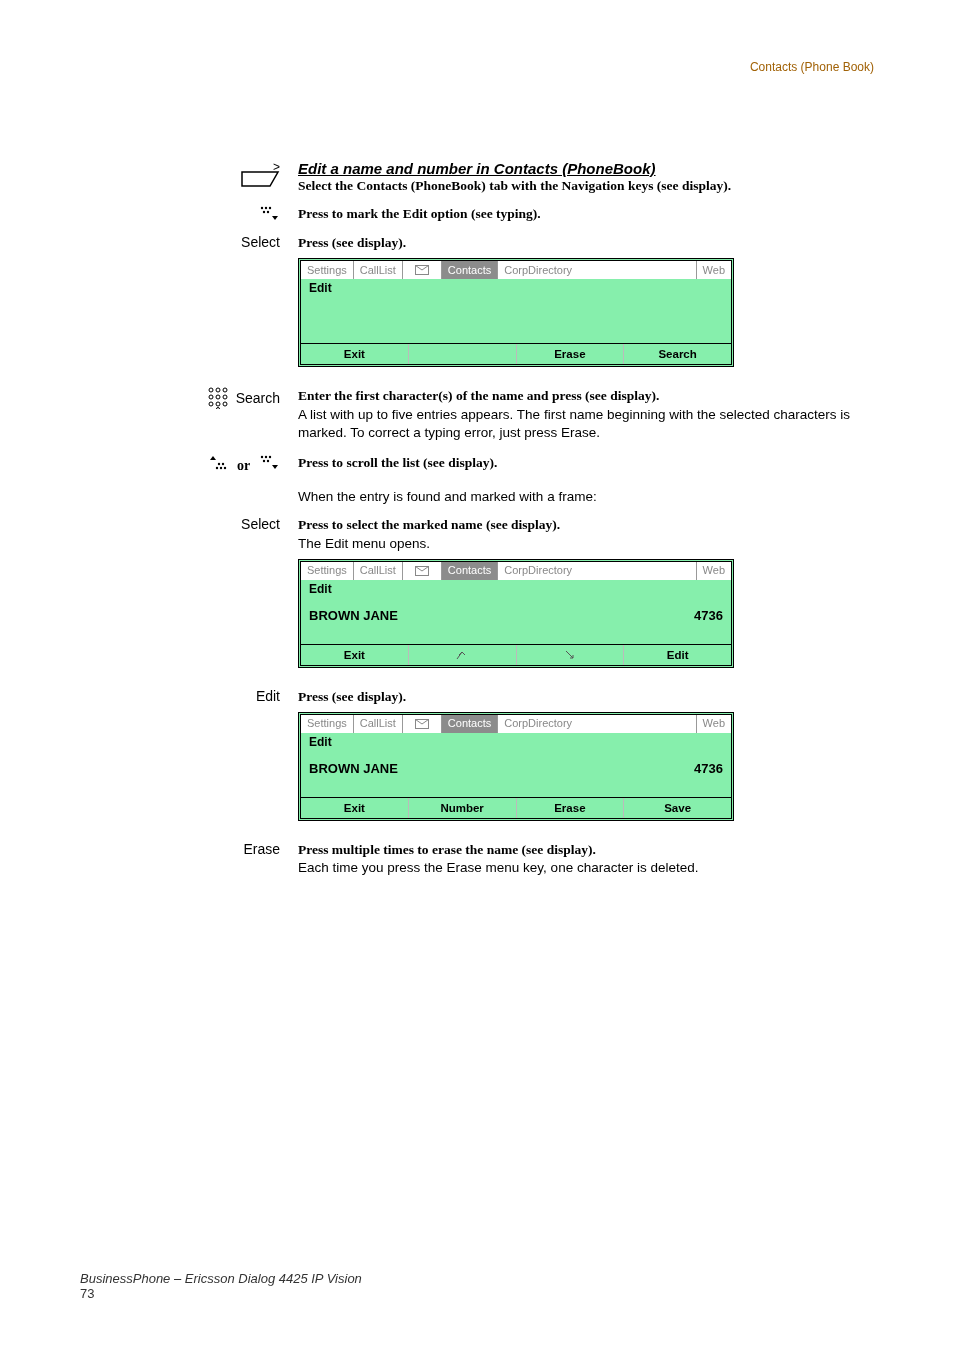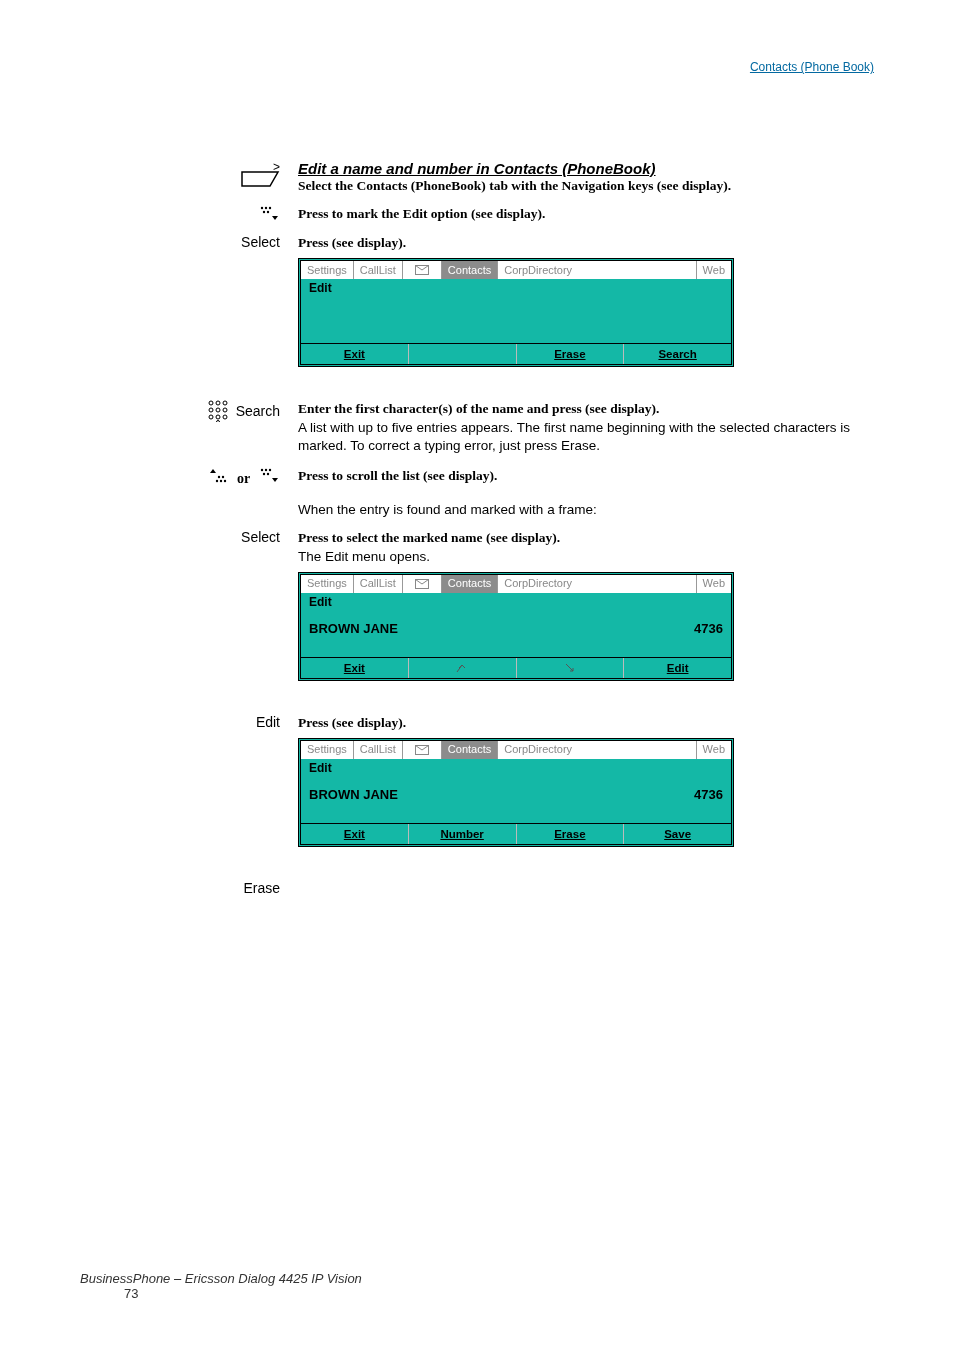--- a/index.html
+++ b/index.html
@@ -14,22 +14,21 @@
     height: 1351px;
     position: relative;
     box-sizing: border-box;
     padding: 60px 80px 40px 80px;
   }
   .running-head {
     position: absolute;
     top: 60px;
     right: 80px;
     font-size: 12px;
-    color: #0369a1;
-    text-decoration: underline;
+    color: #a16207;
   }
   .content {
     margin-top: 100px;
   }
   .row {
     display: flex;
     margin-bottom: 10px;
   }
   .left-col {
     width: 200px;
@@ -48,22 +47,22 @@
     text-decoration: underline;
     font-size: 15px;
     margin-bottom: 0;
     display: block;
   }
   .bold { font-weight: bold; font-family: Liberation Serif, serif; }
   .body-text { font-size: 13.5px; line-height: 1.35; }
   .display-panel {
     border: 3px double #000;
     width: 430px;
-    margin: 6px 0 23px 0;
-    background: #14b8a6;
+    margin: 6px 0 10px 0;
+    background: #86efac;
   }
   .tab-strip {
     display: flex;
     height: 18px;
     font-size: 11px;
     align-items: stretch;
   }
   .tab {
     padding: 2px 6px;
     border-right: 1px solid #999;
@@ -107,42 +106,41 @@
   }
   .softkey {
     flex: 1;
     text-align: center;
     font-size: 11.5px;
     font-weight: bold;
     border-right: 1px solid #bbb;
     display: flex;
     align-items: center;
     justify-content: center;
-    text-decoration: underline;
   }
   .softkey:last-child { border-right: none; }
   .icon-shell {
     width: 40px;
     height: 18px;
     display: inline-block;
   }
   .nav-key-icon svg { width: 40px; height: 18px; }
   .footer {
     position: absolute;
     bottom: 50px;
     left: 80px;
     right: 80px;
     display: flex;
     justify-content: space-between;
     font-size: 13px;
     font-style: italic;
     color: #333;
     flex-direction: column;
   }
-  .footer .page-no { font-style: normal; margin-left: 44px; }
+  .footer .page-no { font-style: normal; }
   .chevron-mark { font-size: 12px; color: #000; margin-bottom: -4px; }
   .keypad-icon, .dots-icon, .arrow-icons {
     display: inline-block;
   }
 </style>
 </head>
 <body>
 
 <div class="page">
 
@@ -172,21 +170,21 @@
             <circle cx="4" cy="3" r="1.2"></circle>
               <circle cx="8" cy="3" r="1.2"></circle>
               <circle cx="12" cy="3" r="1.2"></circle>
             <circle cx="6" cy="7" r="1.2"></circle>
               <circle cx="10" cy="7" r="1.2"></circle>
             <path d="M14 11 L20 11 L17 15 Z" fill="#000"></path>
           </svg>
         </span>
       </div>
       <div class="right-col">
-        <div class="bold body-text">Press to mark the Edit option (see display).</div>
+        <div class="bold body-text">Press to mark the Edit option (see typing).</div>
       </div>
     </div>
 
     <div class="row" style="margin-top:8px;">
       <div class="left-col">Select</div>
       <div class="right-col">
         <div class="bold body-text">Press (see display).</div>
 
         <div class="display-panel">
           <div class="tab-strip">
@@ -351,20 +349,24 @@
             <div class="softkey">Number</div>
             <div class="softkey">Erase</div>
             <div class="softkey">Save</div>
           </div>
         </div>
       </div>
     </div>
 
     <div class="row" style="margin-top:8px;">
       <div class="left-col">Erase</div>
+      <div class="right-col">
+        <div class="bold body-text">Press multiple times to erase the name (see display).</div>
+        <div class="body-text">Each time you press the Erase menu key, one character is deleted.</div>
+      </div>
     </div>
 
   </div>
 
   <div class="footer">
     <span>BusinessPhone – Ericsson Dialog 4425 IP Vision</span>
     <span class="page-no">73</span>
   </div>
 
 </div>

